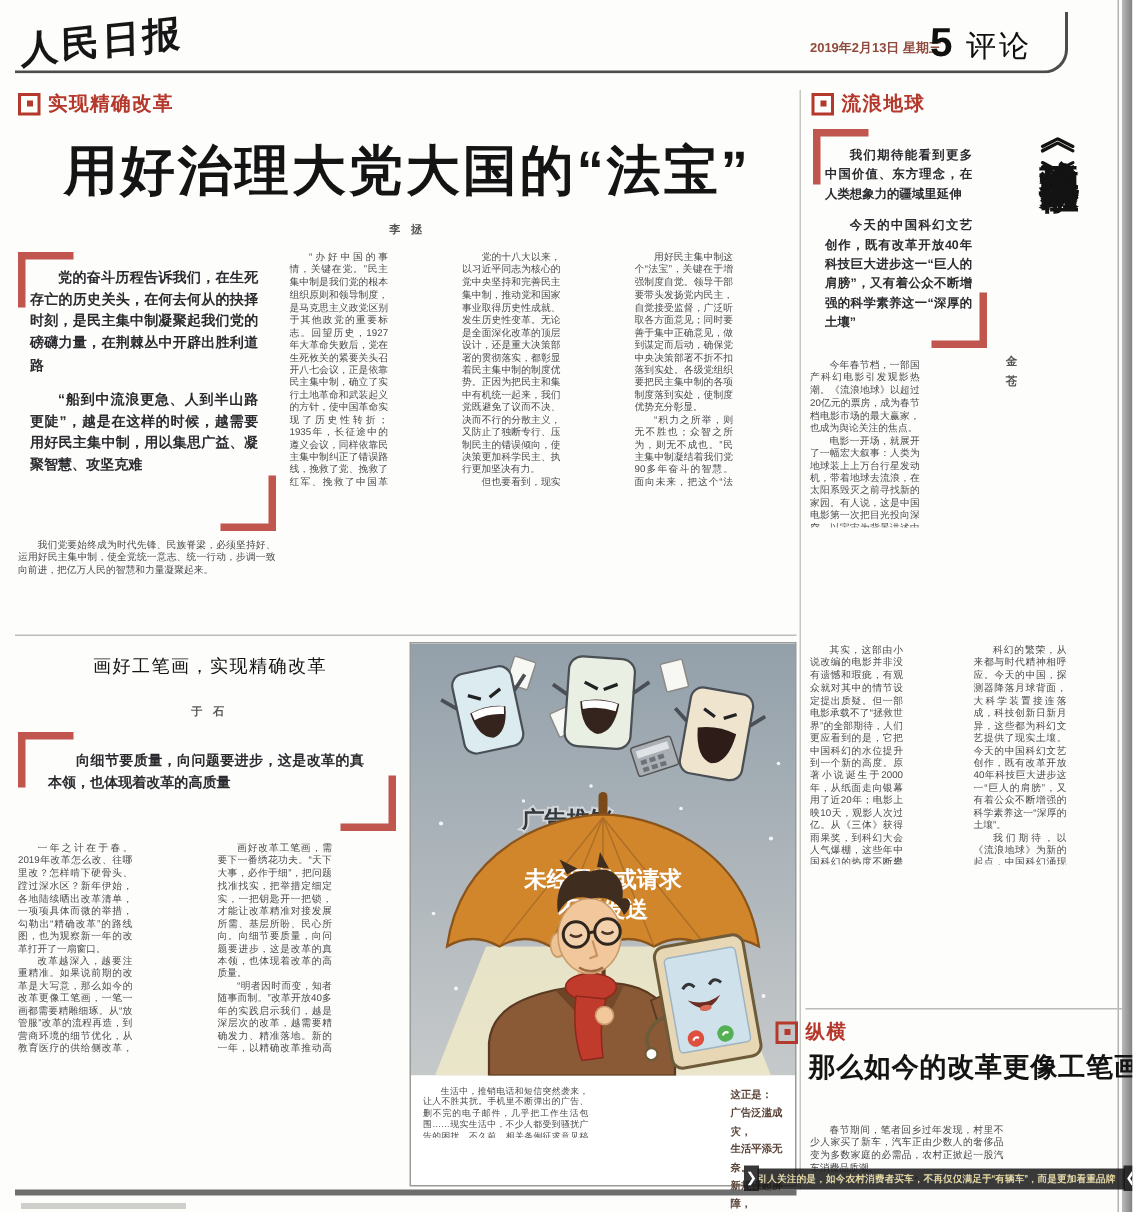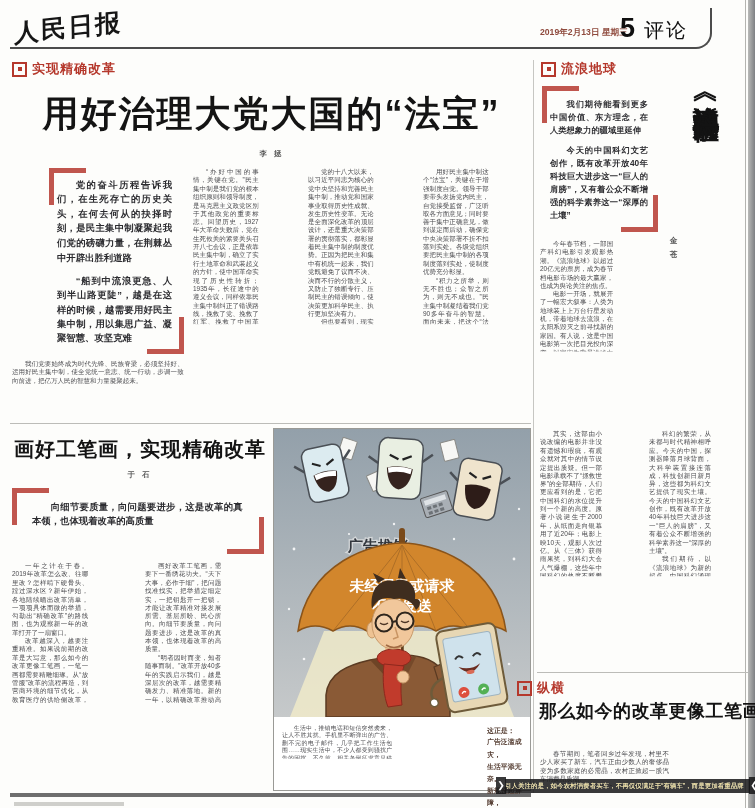--- a/index.html
+++ b/index.html
@@ -49,21 +49,21 @@
   .bodytext p{margin:0;text-indent:2em;}
   .colrow{position:absolute;display:flex;}
   .col{overflow:hidden;}
   
   .vtitle{position:absolute;writing-mode:vertical-rl;font-size:26px;font-weight:900;
           color:#131313;letter-spacing:1px;line-height:1.1;}
   .vauthor{position:absolute;writing-mode:vertical-rl;font-size:11px;color:#555;font-weight:bold;
            letter-spacing:8px;transform:scale(.7);transform-origin:0 0;}
   
   .bl-title{position:absolute;left:12px;top:436px;width:256px;text-align:center;
-            font-size:20px;font-weight:700;letter-spacing:1px;color:#141414;white-space:nowrap;}
+            font-size:12px;font-weight:400;letter-spacing:1px;color:#141414;white-space:nowrap;}
   .zh-title{position:absolute;left:539px;top:699px;width:209px;text-align:center;
             font-size:18px;font-weight:900;letter-spacing:.5px;color:#141414;white-space:nowrap;}
   .thickrule{position:absolute;left:10px;top:793px;width:521px;height:4px;background:#6e6e6e;}
   .footer-smudge{position:absolute;left:14px;top:802px;width:110px;height:4px;background:#cfcfcb;}
   
   .cartoon-frame{position:absolute;left:273px;top:428px;width:258px;height:363px;
                  border:1px solid #9a9a96;background:#fff;box-sizing:border-box;}
   .cartoon-caption{position:absolute;left:0;top:290px;width:256px;display:flex;padding:5px 6px 0 8px;
                    box-sizing:border-box;gap:8px;}
   .cap-left{width:136px;height:62px;overflow:hidden;}
@@ -103,21 +103,21 @@
       </span>
     <span>实现精确改革</span>
   </div>
   <div class="main-title">用好治理大党大国的“法宝”</div>
   <div class="author-wrap" style="left:12px;top:147px;width:519px;">
     <span class="author" style="display:inline-block;">李 拯</span>
   </div>
 
   <div class="colrow" style="left:12px;top:168px;width:519px;height:252px;gap:9px;">
     <div class="col" style="width:172px;height:252px;">
-      <div class="quote" style="height:186px;padding:10px 12px 0 8px;box-sizing:border-box;margin-left:37px;">
+      <div class="quote" style="height:186px;padding:10px 12px 0 8px;box-sizing:border-box;">
         <div class="qtext">
           <p>党的奋斗历程告诉我们，在生死存亡的历史关头，在何去何从的抉择时刻，是民主集中制凝聚起我们党的磅礴力量，在荆棘丛中开辟出胜利道路</p>
           <p>“船到中流浪更急、人到半山路更陡”，越是在这样的时候，越需要用好民主集中制，用以集思广益、凝聚智慧、攻坚克难</p>
         </div>
       </div>
       <div class="bodytext" style="margin-top:6px;">
         <p>我们党要始终成为时代先锋、民族脊梁，必须坚持好、运用好民主集中制，使全党统一意志、统一行动，步调一致向前进，把亿万人民的智慧和力量凝聚起来。</p>
       </div>
     </div>
     <div class="col bodytext" style="width:106px;height:252px;">

